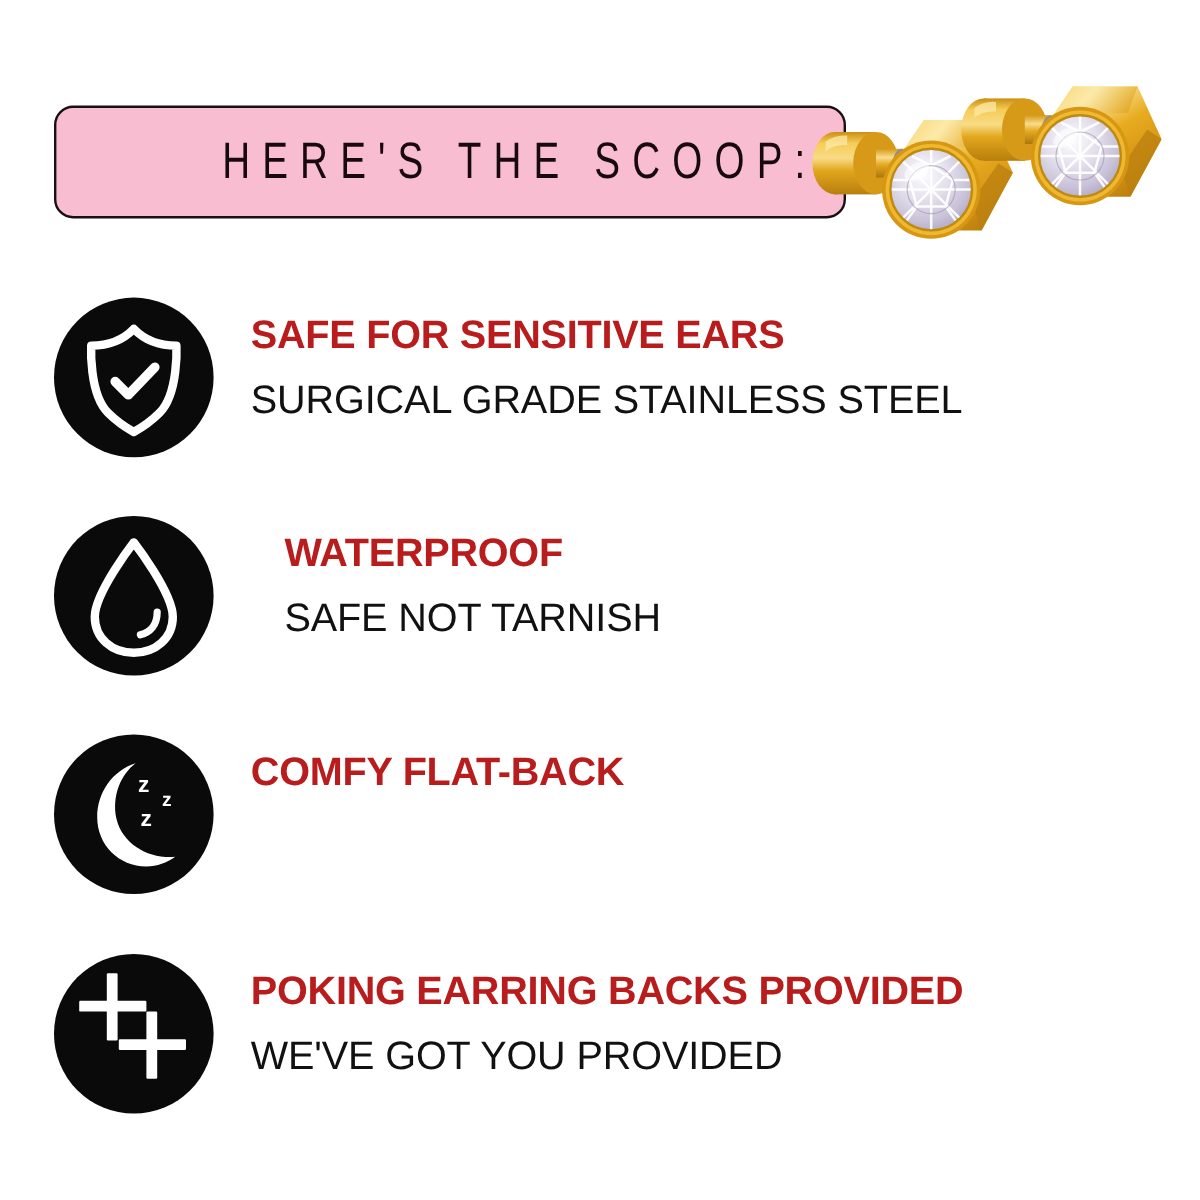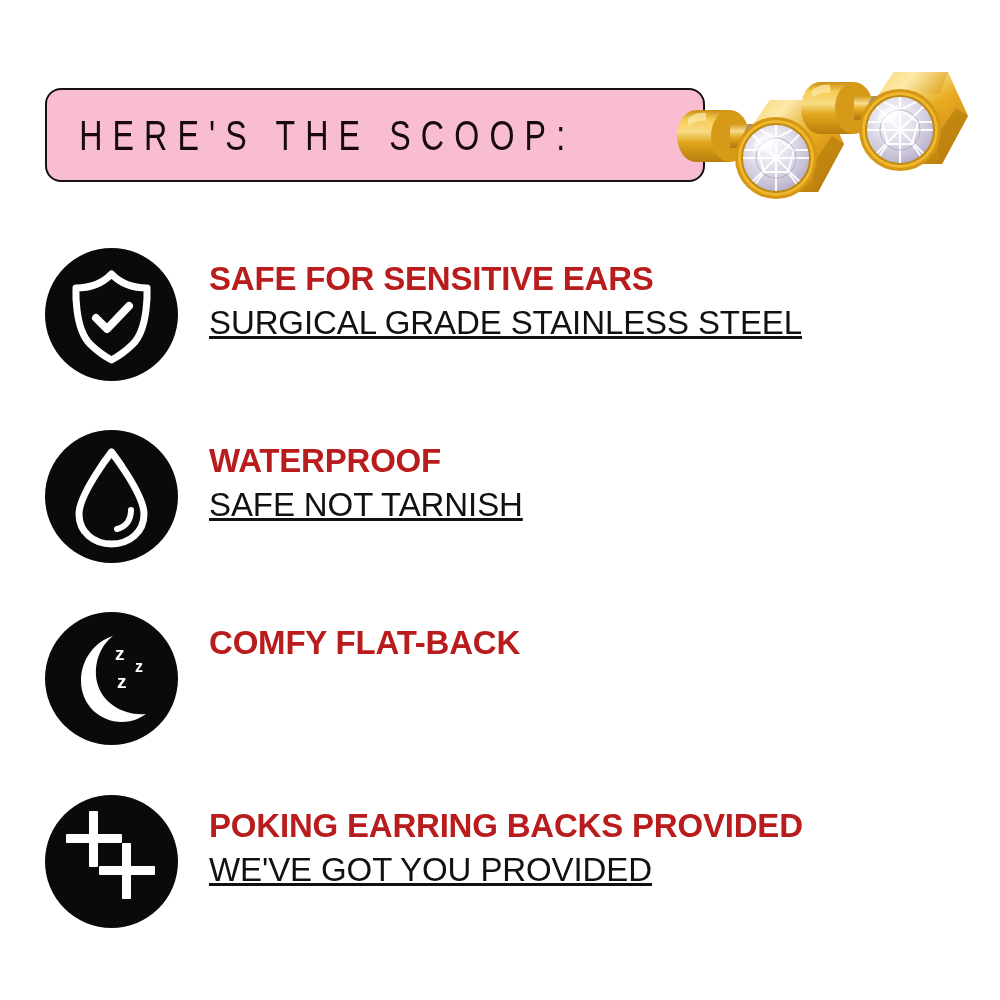--- a/index.html
+++ b/index.html
@@ -22,21 +22,21 @@
     left: 45px;
     top: 88px;
     width: 660px;
     height: 94px;
     background: #F9BDD2;
     border: 2px solid #1a1013;
     border-radius: 16px;
     box-sizing: border-box;
     display: flex;
     align-items: center;
-    justify-content: flex-start;
+    justify-content: flex-end;
   }
   #scoop-banner .banner-text {
     font-family: "Liberation Sans", sans-serif;
     font-size: 35px;
     font-weight: 400;
     letter-spacing: 11px;
     color: #17090e;
     transform: scaleY(1.22) scaleX(0.92);
     transform-origin: center center;
     white-space: nowrap;
@@ -82,26 +82,25 @@
     white-space: nowrap;
   }
   .feature-sub {
     font-family: "Liberation Sans", sans-serif;
     font-weight: 400;
     font-size: 33px;
     line-height: 1.22;
     color: #111111;
     letter-spacing: -0.1px;
     white-space: nowrap;
-    margin-top: 4px;
-    text-decoration: underline;
+    margin-top: 14px;
   }
 
   #row-safe      { top: 248px; }
-  #row-waterproof{ top: 430px; }
+  #row-waterproof{ top: 430px; gap: 28px; }
   #row-comfy     { top: 612px; }
   #row-backs     { top: 795px; }
 
   .icon-svg { position: absolute; left: 0; top: 0; width: 133px; height: 133px; }
 </style>
 </head>
 <body>
 
 <div id="scoop-banner">
   <span class="banner-text">HERE'S THE SCOOP:</span>

